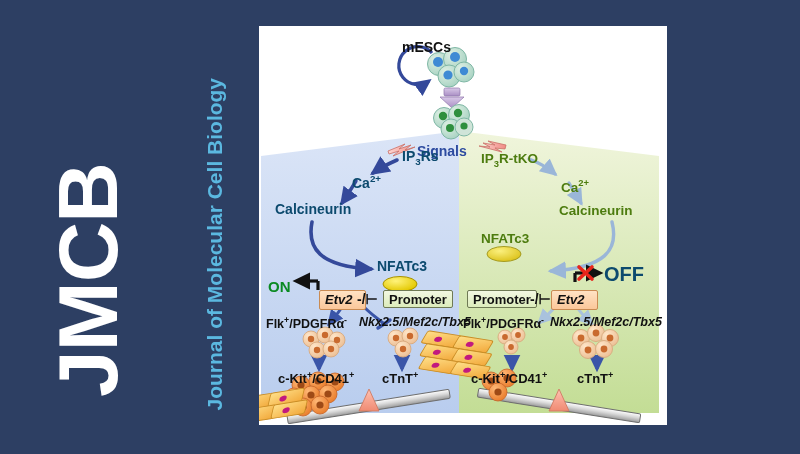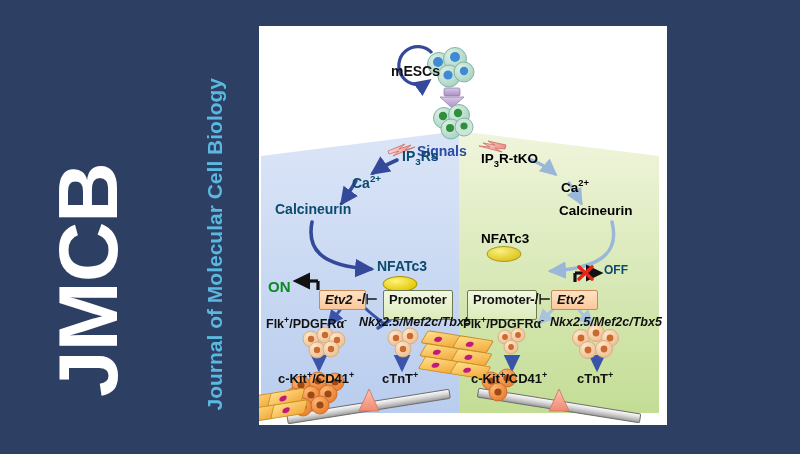--- a/index.html
+++ b/index.html
@@ -59,28 +59,28 @@
 
   
   .lbl{position:absolute;white-space:nowrap;font-family:"Liberation Sans", sans-serif;font-weight:bold;line-height:1;}
   .lbl sup{font-size:0.70em;vertical-align:super;}
   .lbl sub{font-size:0.70em;vertical-align:sub;}
 
   .t-black{color:#111111;}
   .t-red{color:#0c4a6e;}
   .t-blue{color:#2d4ba0;}
   .t-green{color:#0a8a22;margin-top:8px;}
-  .t-grey{color:#000000;}
+  .t-grey{color:#4d7c0f;}
 
   .box-promoter{
     position:absolute;
     background:linear-gradient(#f2f8e2,#dcecbb);
     border:1.4px solid #6f7a55;
     border-radius:2px;
-    padding:1px 5px 12px 5px;
+    padding:1px 5px 0 5px;
     color:#111;
     font-weight:bold;
     font-family:"Liberation Sans", sans-serif;
     white-space:nowrap;
   }
   .box-etv2{
     position:absolute;
     background:linear-gradient(#ffe2c4,#fbc79a);
     border:1.4px solid #c98b53;
     border-radius:2px;
@@ -368,21 +368,21 @@
           <ellipse cx="312" cy="339" rx="3.6" ry="2.7" fill="#c2197f" transform="skewX(-22)"></ellipse>
           <ellipse cx="344" cy="339" rx="3.6" ry="2.7" fill="#c2197f" transform="skewX(-22)"></ellipse>
           <ellipse cx="318" cy="352" rx="3.6" ry="2.7" fill="#c2197f" transform="skewX(-22)"></ellipse>
           <ellipse cx="350" cy="352" rx="3.6" ry="2.7" fill="#c2197f" transform="skewX(-22)"></ellipse>
           <ellipse cx="324" cy="365" rx="3.6" ry="2.7" fill="#c2197f" transform="skewX(-22)"></ellipse>
           <ellipse cx="356" cy="365" rx="3.6" ry="2.7" fill="#c2197f" transform="skewX(-22)"></ellipse>
         </g>
       </g>
     </svg>
 
-    <div class="lbl t-black" style="left:132px;top:14px;font-size:14px;margin-top:24px;">mESCs</div>
+    <div class="lbl t-black" style="left:143px;top:14px;font-size:14px;">mESCs</div>
 
 
     <div class="lbl t-blue" style="left:158px;top:118px;font-size:14px;">Signals</div>
 
     <div class="lbl t-red" style="left:143px;top:123px;font-size:14px;">IP<sub>3</sub>Rs</div>
 
     <div class="lbl t-red" style="left:93px;top:148px;font-size:14px;">Ca<sup>2+</sup></div>
 
     <div class="lbl t-red" style="left:16px;top:176px;font-size:14px;">Calcineurin</div>
 
@@ -405,21 +405,21 @@
     <div class="lbl t-black" style="left:123px;top:345px;font-size:13px;">cTnT<sup>+</sup></div>
 
     <div class="lbl t-grey" style="left:222px;top:126px;font-size:13.5px;">IP<sub>3</sub>R-tKO</div>
 
     <div class="lbl t-grey" style="left:302px;top:152px;font-size:13.5px;">Ca<sup>2+</sup></div>
 
     <div class="lbl t-grey" style="left:300px;top:178px;font-size:13.5px;">Calcineurin</div>
 
     <div class="lbl t-grey" style="left:222px;top:206px;font-size:13.5px;">NFATc3</div>
 
-    <div class="lbl t-red" style="left:345px;top:238px;font-size:12px;">OFF</div>
+    <div class="lbl t-red" style="left:345px;top:238px;font-size:20px;">OFF</div>
 
     <div class="box-promoter" style="left:208px;top:264px;font-size:13px;">Promoter</div>
 
     <div class="lbl t-black" style="left:271px;top:266px;font-size:14px;">-/⊢</div>
 
     <div class="box-etv2" style="left:292px;top:264px;font-size:13px;">Etv2</div>
 
     <div class="lbl t-black" style="left:204px;top:290px;font-size:12.5px;">Flk<sup>+</sup>/PDGFRα<sup>-</sup></div>
 
     <div class="lbl t-black italic" style="left:291px;top:290px;font-size:12.5px;">Nkx2.5/Mef2c/Tbx5</div>

